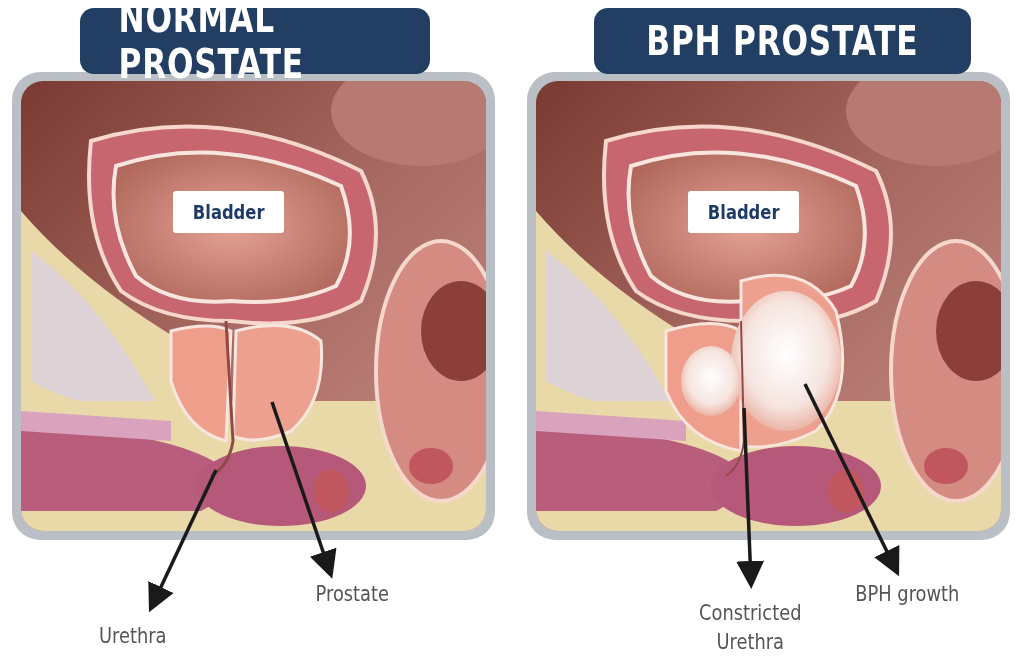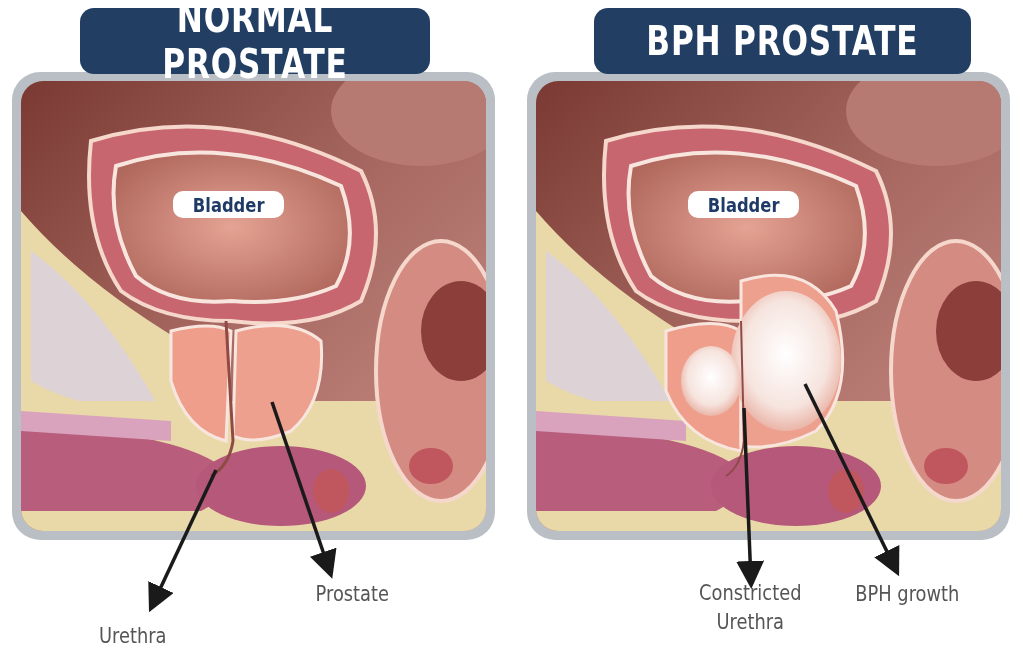--- a/index.html
+++ b/index.html
@@ -2,25 +2,25 @@
 <html><head>
 <meta charset="utf-8">
 <style>
   html, body { margin:0; padding:0; background:#ffffff; }
   body { width:1023px; height:657px; position:relative; overflow:hidden; font-family:"Liberation Sans", sans-serif; }
   .panel-frame { position:absolute; top:72px; width:483px; height:468px; border-radius:28px; background:#b9bfc5; }
   .panel-frame.left { left:12px; }
   .panel-frame.right { left:527px; }
   .panel-inner { position:absolute; left:9px; top:9px; right:9px; bottom:9px; border-radius:22px; overflow:hidden; }
   .panel-inner svg { display:block; width:100%; height:100%; }
-  .header-pill { position:absolute; top:8px; height:66px; border-radius:14px; background:#223e63; color:#ffffff; display:flex; align-items:center; justify-content:center; font-family:"DejaVu Sans", sans-serif; font-weight:bold; font-size:40px; letter-spacing:1px; transform-origin:center; z-index:3;text-align:center; }
+  .header-pill { position:absolute; top:8px; height:66px; border-radius:14px; background:#223e63; color:#ffffff; display:flex; align-items:center; justify-content:center; font-family:"DejaVu Sans", sans-serif; font-weight:bold; font-size:40px; letter-spacing:1px; transform-origin:center; z-index:3; }
   .header-pill span { display:inline-block; transform:scaleX(0.78); }
   .header-pill.left { left:80px; width:350px; }
   .header-pill.right { left:594px; width:377px; }
-  .bladder-label { position:absolute; top:191px; width:111px; height:27px; background:#ffffff; border-radius:10px; color:#1f3a66; font-family:"DejaVu Sans", sans-serif; font-weight:bold; font-size:19px; display:flex; align-items:center; justify-content:center; z-index:4; }
+  .bladder-label { position:absolute; top:191px; width:111px; height:42px; background:#ffffff; border-radius:3px; color:#1f3a66; font-family:"DejaVu Sans", sans-serif; font-weight:bold; font-size:19px; display:flex; align-items:center; justify-content:center; z-index:4; }
   .bladder-label span { display:inline-block; transform:scaleX(0.86); }
   .bladder-label.left { left:173px; }
   .bladder-label.right { left:688px; }
   .callout { position:absolute; color:#555555; font-family:"DejaVu Sans", sans-serif; font-size:21px; line-height:29px; text-align:center; z-index:4; }
   .callout span { display:inline-block; transform:scaleX(0.85); white-space:pre-line; }
   .arrows { position:absolute; left:0; top:0; width:1023px; height:657px; z-index:5; pointer-events:none; }
 </style>
 </head>
 <body>
 
@@ -111,21 +111,21 @@
       <ellipse cx="420" cy="290" rx="65" ry="130" fill="#d48b82" stroke="#f5d7cc" stroke-width="4"></ellipse>
       <ellipse cx="440" cy="250" rx="40" ry="50" fill="#8c3f3a"></ellipse>
       <ellipse cx="310" cy="410" rx="18" ry="22" fill="#c0575f"></ellipse>
       <ellipse cx="410" cy="385" rx="22" ry="18" fill="#c0575f"></ellipse>
     </svg>
   </div>
 </div>
 <div class="bladder-label right">
   <span>Bladder</span>
 </div>
-<div class="callout" style="left:688px; top:579px; width:125px;">
+<div class="callout" style="left:688px; top:599px; width:125px;">
   <span>Constricted
 Urethra</span>
 </div>
 <div class="callout" style="left:842px; top:580px; width:130px;text-align:center;">
   <span>BPH growth</span>
 </div>
 
 <svg class="arrows" viewBox="0 0 1023 657">
   <defs>
     <marker id="ah" markerWidth="8" markerHeight="8" refX="6" refY="4" orient="auto" markerUnits="strokeWidth">

